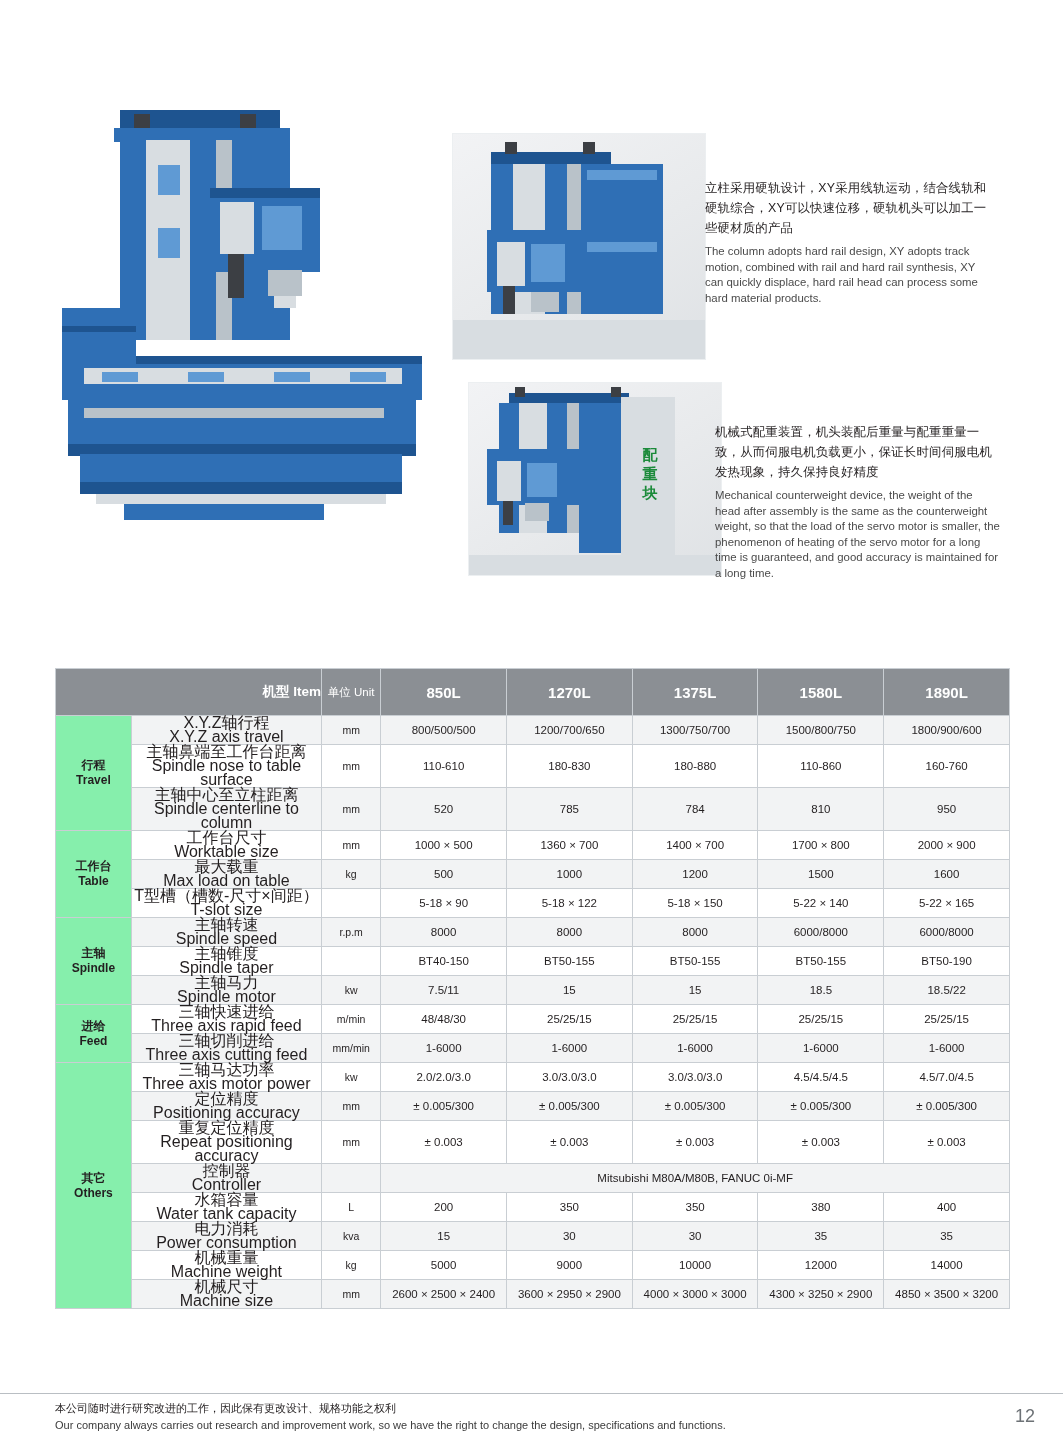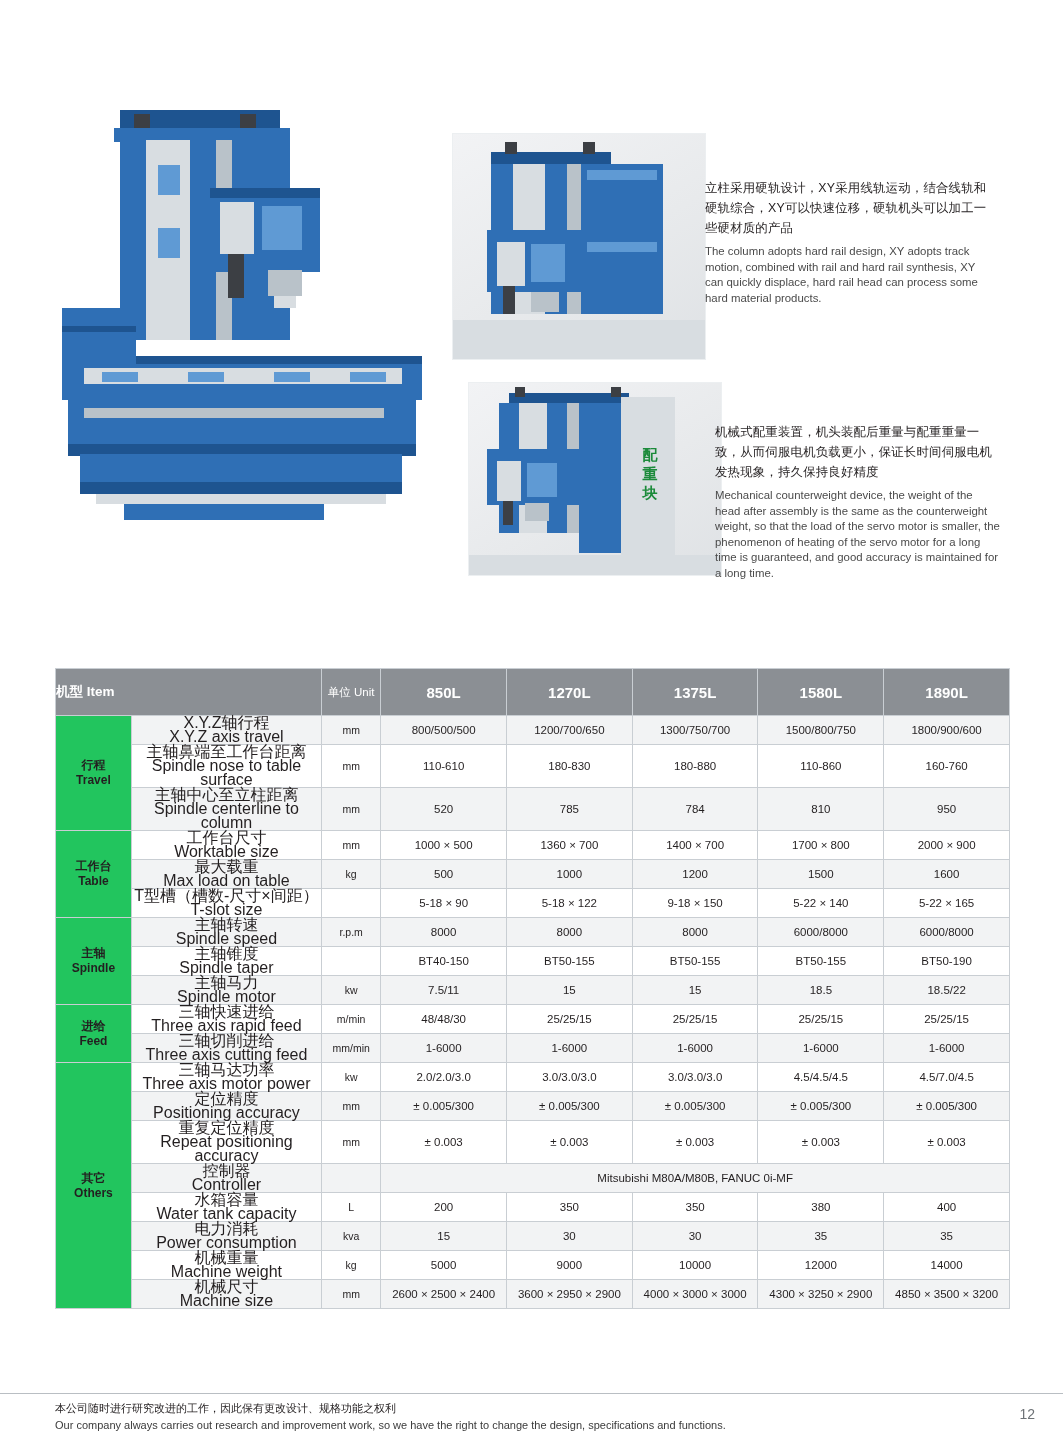--- a/index.html
+++ b/index.html
@@ -75,21 +75,21 @@
     padding:0;
   }
   thead th{
     background:#8b8f94;
     color:#ffffff;
     font-size:13px;
     font-weight:bold;
     height:46px;
   }
   thead th.item-head{
-    text-align:left;
+    text-align:right;
     font-size:13.5px;
   }
   thead th.unit-head{
     font-size:11.5px;
     line-height:14px;
     font-weight:normal;
     width:56px;
   }
   thead th.model{
     width:120px;
@@ -106,40 +106,40 @@
     width:182px;
     text-align:left;
     padding:5px 0 5px 10px;
     line-height:14px;
     font-size:16px;
   }
   td.unit{ width:56px; font-size:10.5px;}
   td.val{ font-size:11.5px;}
   tr.odd td{ background:#f2f3f4;}
   tr.even td{ background:#ffffff;}
-  tr.odd td.group, tr.even td.group{ background:#22c55e;}
+  tr.odd td.group, tr.even td.group{ background:#86efac;}
   td .cn-l{display:block;}
   td .en-l{display:block;text-align:center;}
   
   .footer{
     position:absolute;
     left:55px; top:1400px;
     width:900px;
   }
   .footer .cn{font-size:11px;line-height:17px;margin:0;}
   .footer .en{font-size:11px;line-height:16px;margin:0;color:#3b3b3b;}
   .rule{
     position:absolute;
     left:0; top:1393px;
     width:1063px;height:1px;background:#b9bec3;
   }
   .pageno{
     position:absolute;
     right:28px; top:1406px;
-    font-size:14px;color:#6d7276;
+    font-size:18px;color:#6d7276;
   }
   .cw-label{
     position:absolute;
     color:#1b8a3a;
     font-size:15px;
     font-weight:bold;
     line-height:19px;
     text-align:center;
     width:26px;
   }
@@ -324,21 +324,21 @@
           <td class="val">1600</td>
         </tr>
         <tr class="even">
           <td class="param">
             <span class="cn-l">T型槽（槽数-尺寸×间距）</span>
             <span class="en-l">T-slot size</span>
           </td>
           <td class="unit"></td>
           <td class="val">5-18 × 90</td>
           <td class="val">5-18 × 122</td>
-          <td class="val">9-18 × 150</td>
+          <td class="val">5-18 × 150</td>
           <td class="val">5-22 × 140</td>
           <td class="val">5-22 × 165</td>
         </tr>
         <tr class="odd">
           <td class="group" rowspan="3">
             <span class="cn-l">主轴</span>
             <span class="en-l">Spindle</span>
           </td>
           <td class="param">
             <span class="cn-l">主轴转速</span>

